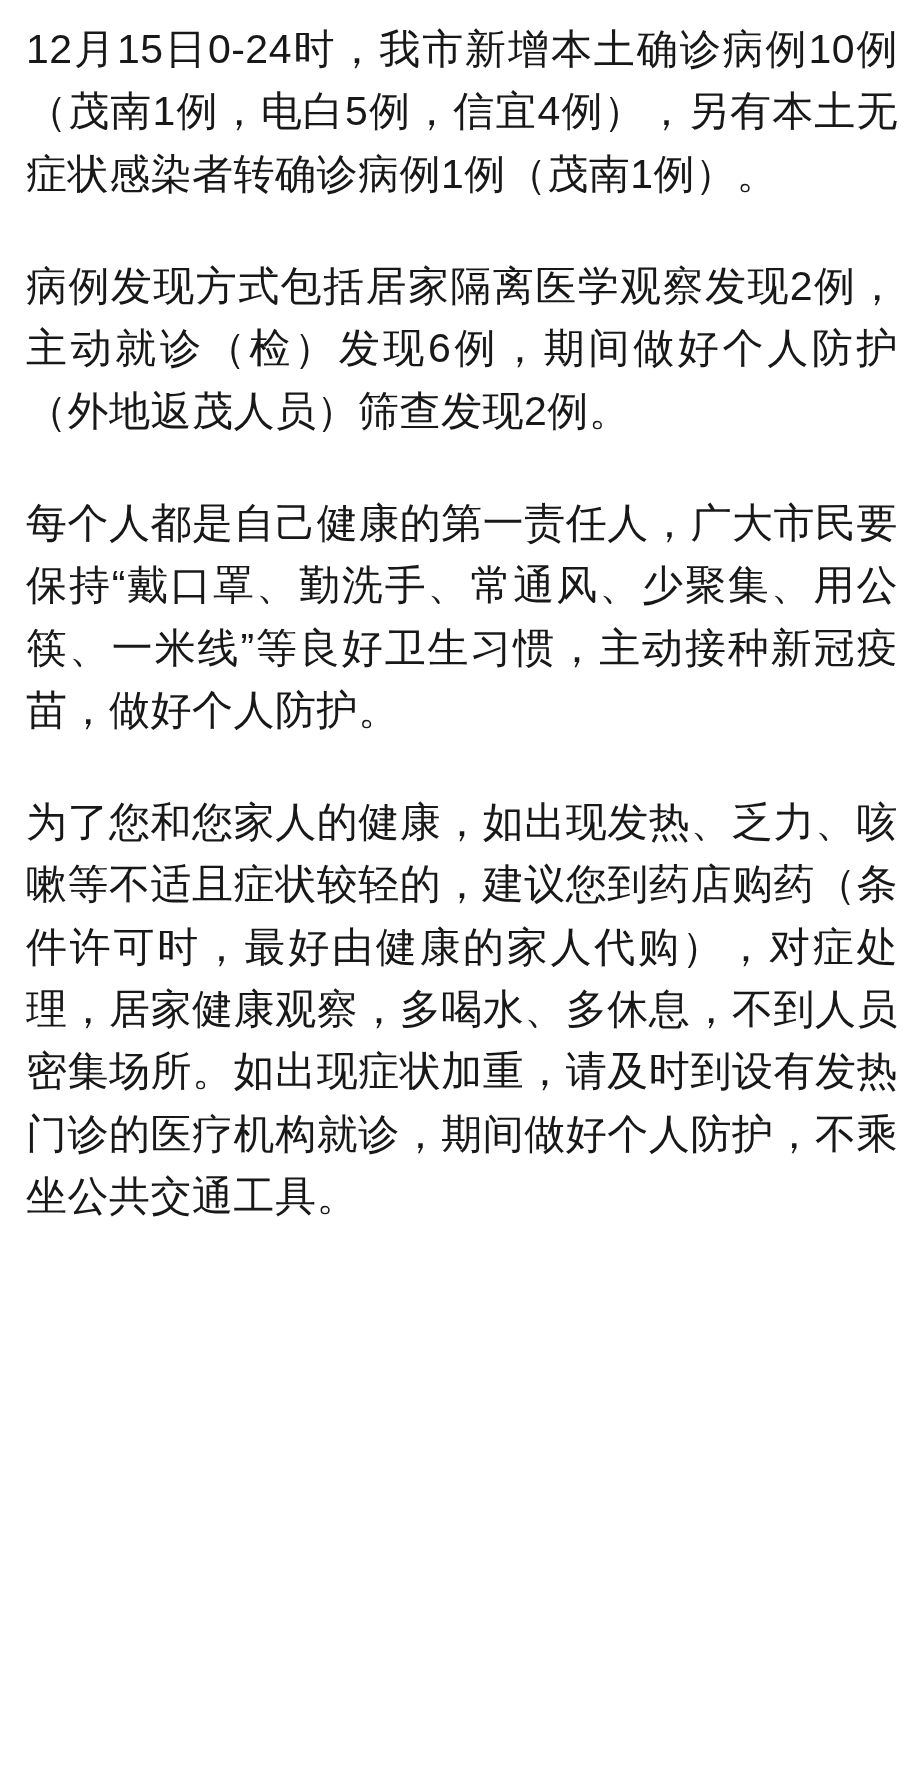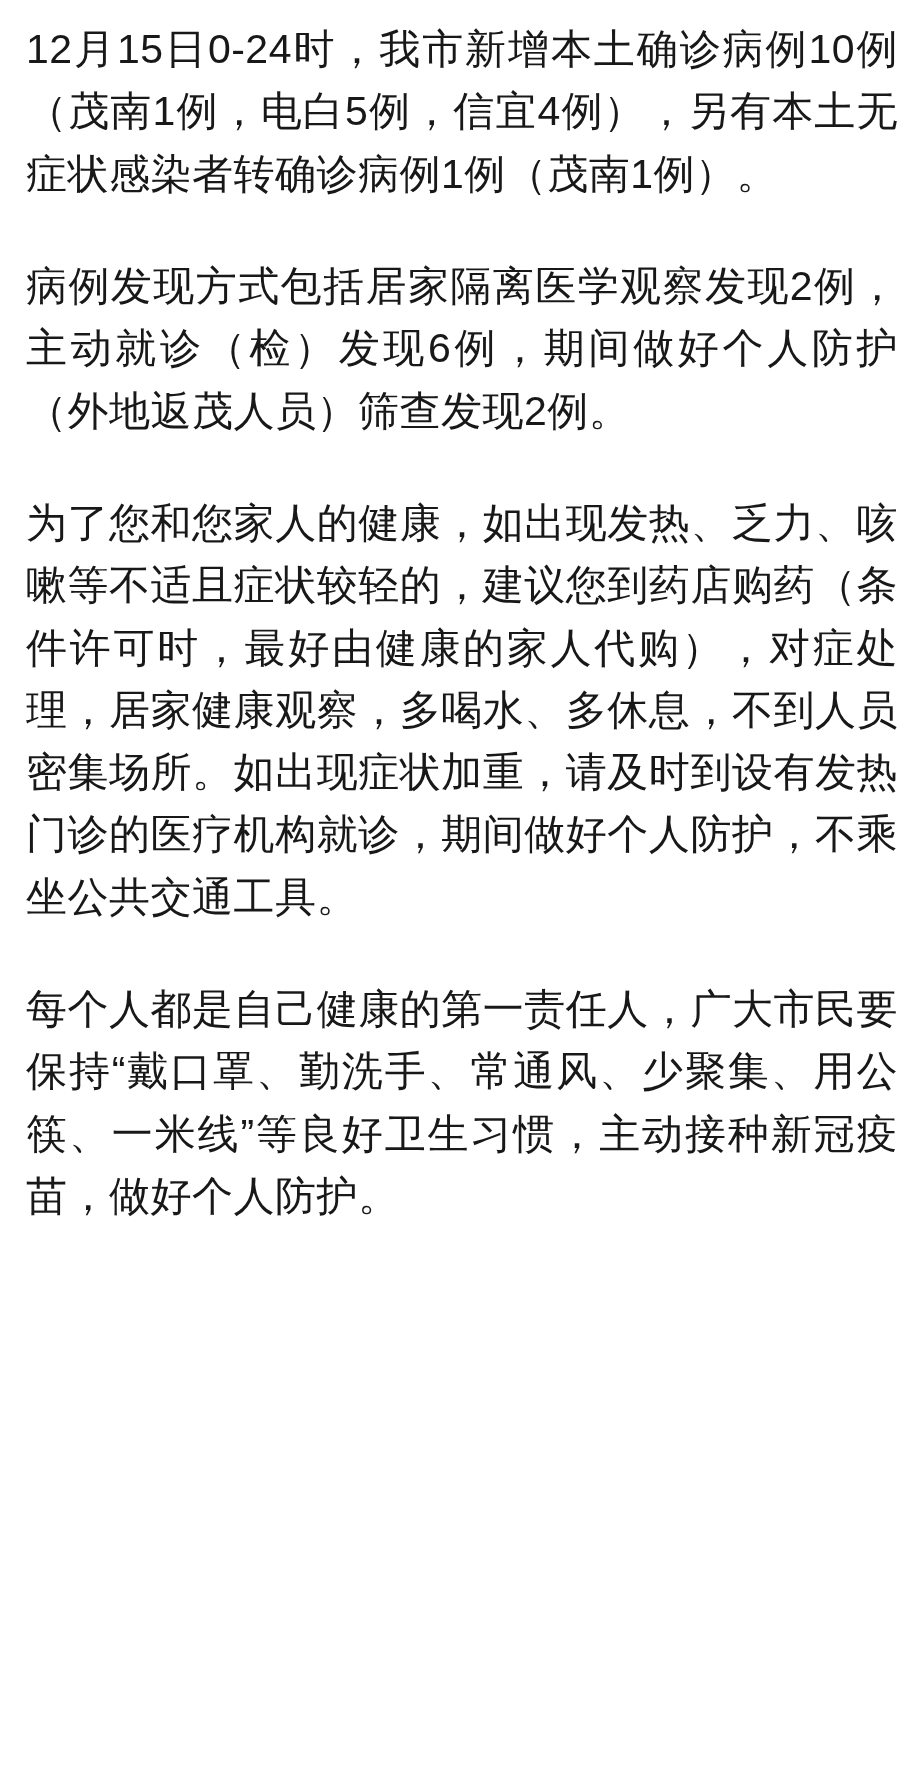--- a/index.html
+++ b/index.html
@@ -35,15 +35,15 @@
   .para:last-child {
     margin-bottom: 0;
   }
 </style>
 </head>
 <body>
 
 <div class="page">
   <p class="para">12月15日0-24时，我市新增本土确诊病例10例（茂南1例，电白5例，信宜4例），另有本土无症状感染者转确诊病例1例（茂南1例）。</p>
   <p class="para">病例发现方式包括居家隔离医学观察发现2例，主动就诊（检）发现6例，期间做好个人防护（外地返茂人员）筛查发现2例。</p>
+  <p class="para">每个人都是自己健康的第一责任人，广大市民要保持“戴口罩、勤洗手、常通风、少聚集、用公筷、一米线”等良好卫生习惯，主动接种新冠疫苗，做好个人防护。</p>
   <p class="para">为了您和您家人的健康，如出现发热、乏力、咳嗽等不适且症状较轻的，建议您到药店购药（条件许可时，最好由健康的家人代购），对症处理，居家健康观察，多喝水、多休息，不到人员密集场所。如出现症状加重，请及时到设有发热门诊的医疗机构就诊，期间做好个人防护，不乘坐公共交通工具。</p>
-  <p class="para">每个人都是自己健康的第一责任人，广大市民要保持“戴口罩、勤洗手、常通风、少聚集、用公筷、一米线”等良好卫生习惯，主动接种新冠疫苗，做好个人防护。</p>
 </div>
 
 </body></html>

